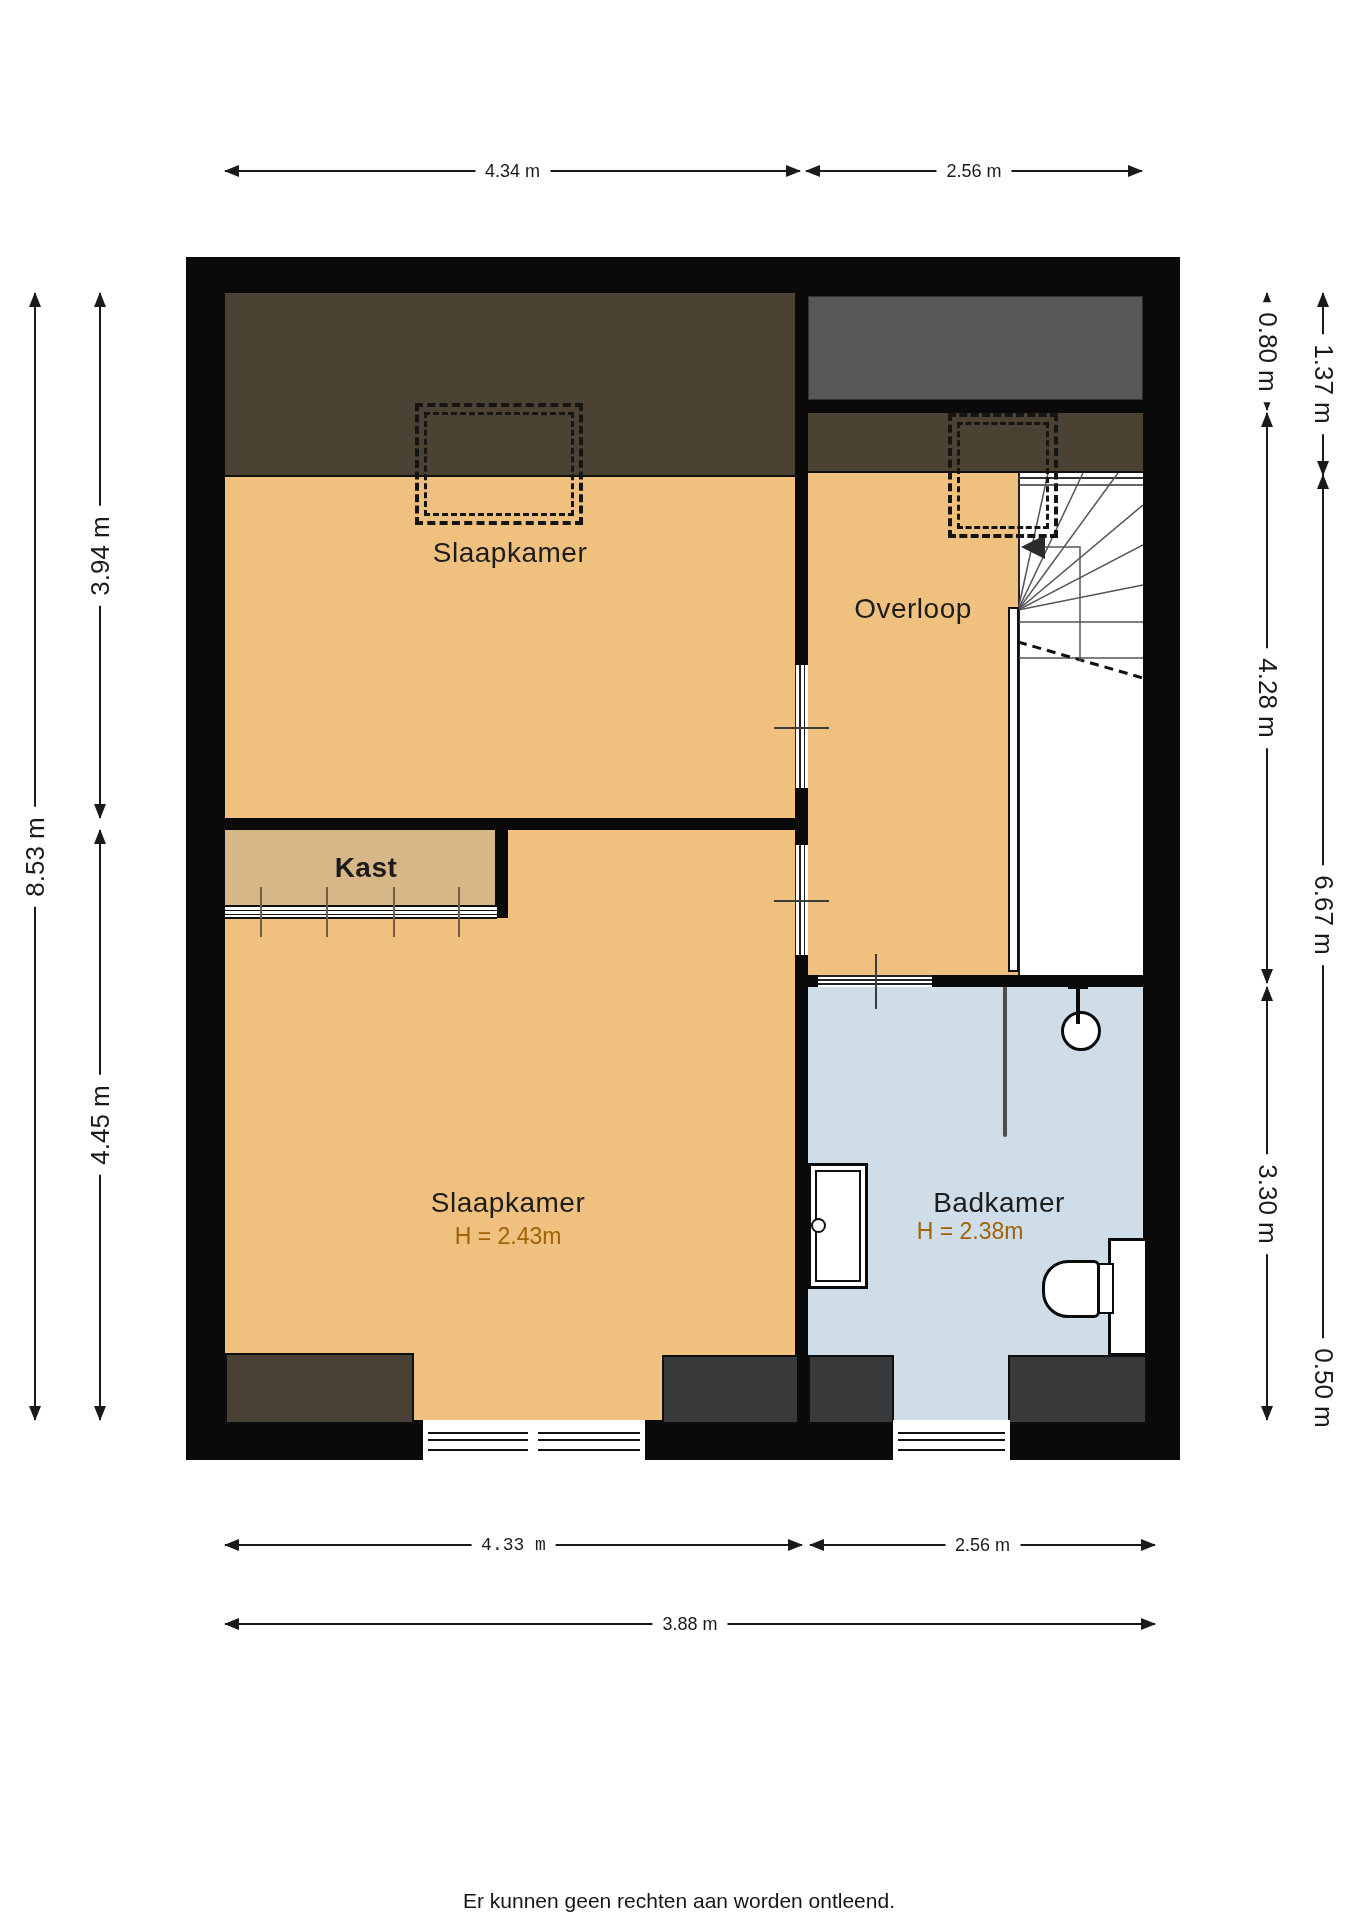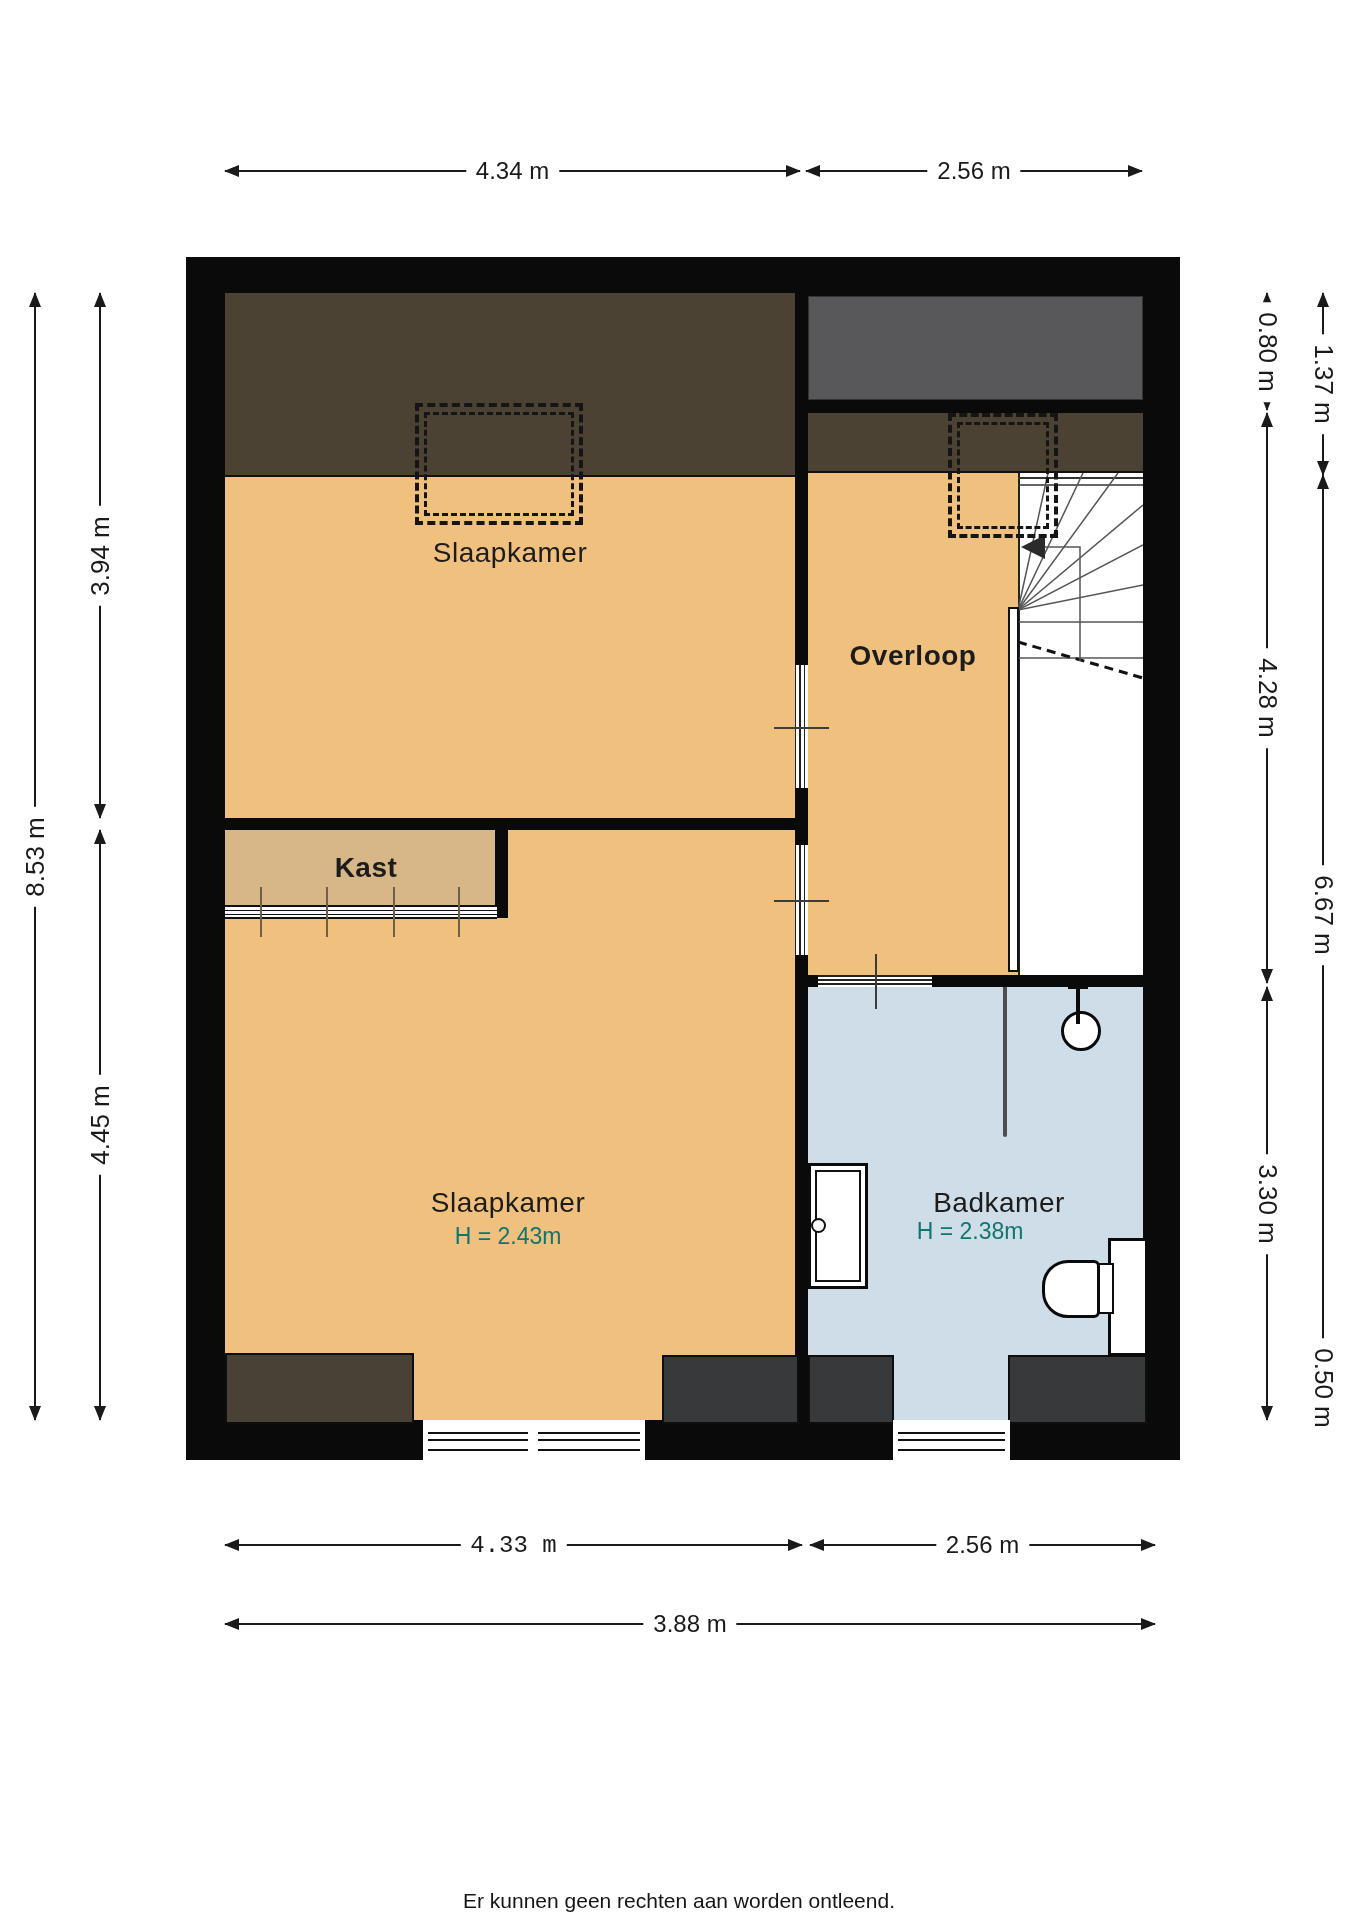--- a/index.html
+++ b/index.html
@@ -5,21 +5,21 @@
   html,body{margin:0;padding:0;background:#fff;}
   #canvas{position:relative;width:1358px;height:1920px;background:#fff;
           font-family:"Liberation Sans",sans-serif;overflow:hidden;}
   .abs{position:absolute;box-sizing:border-box;}
   
   #wall-base{left:186px;top:257px;width:994px;height:1203px;background:var(--wall);}
   .fill{position:absolute;box-sizing:border-box;}
   .roofband{background:var(--roof);border-bottom:2px solid #111;}
   .room-label{position:absolute;transform:translate(-50%,-50%);font-size:28px;color:#1c1c1c;
               letter-spacing:.5px;white-space:nowrap;z-index:6;}
-  .room-sub{position:absolute;transform:translate(-50%,-50%);font-size:23px;color:#0f766e;
+  .room-sub{position:absolute;transform:translate(-50%,-50%);font-size:23px;color:#a16207;
             white-space:nowrap;z-index:6;}
   
   .dr{position:absolute;border:4px dashed #151515;z-index:5;background:transparent;}
   .dr .in{position:absolute;inset:5px;border:3px dashed #151515;}
   
   .door-v{position:absolute;width:13px;background-color:#fff;z-index:4;
           background-image:repeating-linear-gradient(to right,#222 0 1.5px,transparent 1.5px 4.4px);}
   .door-v .tick{position:absolute;left:-21px;top:50%;width:55px;height:2px;background:#3c3c3c;}
   .door-h{position:absolute;height:12px;background-color:#fff;z-index:4;
           background-image:repeating-linear-gradient(to bottom,#222 0 1.5px,transparent 1.5px 4.2px);}
@@ -33,21 +33,21 @@
   .bwin{position:absolute;top:1420px;height:40px;background:#fff;z-index:3;}
   .pane{position:absolute;top:12px;height:15px;border-top:2.5px solid #111;border-bottom:2.5px solid #111;
         background:linear-gradient(#fff 0 5px,#111 5px 6.5px,#fff 6.5px);}
   
   .block{position:absolute;border:2px solid #0e0e0e;z-index:3;}
   
   .fix{position:absolute;background:#fff;border:3px solid #0b0b0b;z-index:4;}
   
   .hdim{position:absolute;height:2px;background:var(--dimc);z-index:7;}
   .hdim .lab{position:absolute;left:50%;top:50%;transform:translate(-50%,-50%);background:#fff;
-             padding:0 10px;font-size:24px;color:var(--dimc);white-space:nowrap;}
+             padding:0 10px;font-size:18px;color:var(--dimc);white-space:nowrap;}
   .hdim .al{position:absolute;left:-1px;top:-5px;width:0;height:0;
             border-top:6px solid transparent;border-bottom:6px solid transparent;border-right:15px solid var(--dimc);}
   .hdim .ar{position:absolute;right:-1px;top:-5px;width:0;height:0;
             border-top:6px solid transparent;border-bottom:6px solid transparent;border-left:15px solid var(--dimc);}
   .vdim{position:absolute;width:2px;background:var(--dimc);z-index:7;}
   .vdim .lab{position:absolute;left:50%;top:50%;background:#fff;padding:0 10px;font-size:26px;
              color:var(--dimc);white-space:nowrap;}
   .vdim.lrot .lab{transform:translate(-50%,-50%) rotate(-90deg);}
   .vdim.rrot .lab{transform:translate(-50%,-50%) rotate(90deg);}
   .vdim .at{position:absolute;top:-1px;left:-5px;width:0;height:0;
@@ -138,21 +138,21 @@
   </div>
   <div class="fix" style="left:1061px;top:1011px;width:34px;height:34px;border-radius:50%;"></div>
   <div class="abs" style="left:1076px;top:988px;width:4px;height:36px;background:#0b0b0b;z-index:5;"></div>
   <div class="abs" style="left:1068px;top:985px;width:20px;height:4px;background:#0b0b0b;z-index:5;"></div>
   <div class="abs" style="left:1003px;top:987px;width:4px;height:150px;background:#4d4d4d;border-radius:0 0 3px 3px;z-index:4;"></div>
   <div class="fix" style="left:1108px;top:1238px;width:34px;height:112px;"></div>
   <div class="fix" style="left:1090px;top:1263px;width:20px;height:47px;border-width:2.5px;"></div>
   <div class="fix" style="left:1042px;top:1260px;width:52px;height:52px;border-radius:26px 6px 6px 26px;"></div>
 
   <div class="room-label" style="left:510px;top:553px;">Slaapkamer</div>
-  <div class="room-label" style="left:913px;top:656px;font-weight:bold;">Overloop</div>
+  <div class="room-label" style="left:913px;top:609px;">Overloop</div>
   <div class="room-label" style="left:366px;top:868px;font-weight:bold;">Kast</div>
   <div class="room-label" style="left:508px;top:1203px;">Slaapkamer</div>
   <div class="room-sub" style="left:508px;top:1236px;">H = 2.43m</div>
   <div class="room-label" style="left:953px;top:1203px;margin-left:46px;">Badkamer</div>
   <div class="room-sub" style="left:970px;top:1231px;">H = 2.38m</div>
 
   <div class="hdim" style="left:225px;top:170px;width:575px;">
     <div class="al"></div>
       <div class="ar"></div>
     <span class="lab">4.34 m</span>

